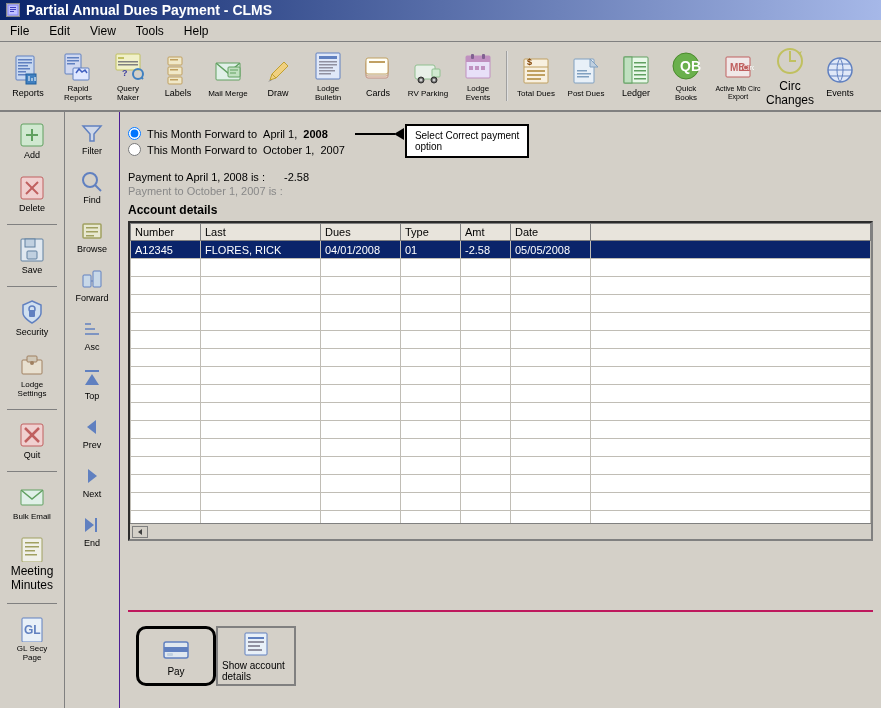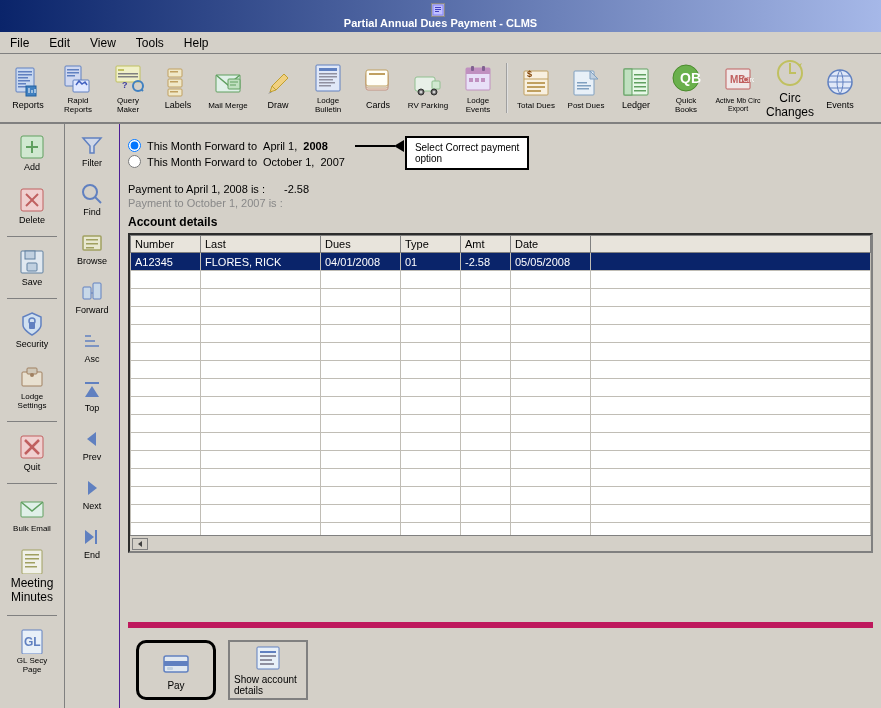--- a/index.html
+++ b/index.html
@@ -1,19 +1,19 @@
 <!DOCTYPE html>
 <html><head>
   <meta charset="utf-8">
   <style>
     * { box-sizing: border-box; margin: 0; padding: 0; }
     body { font-family: 'Segoe UI', Tahoma, Arial, sans-serif; font-size: 11px; background: #d4d0c8; width: 881px; height: 708px; overflow: hidden; }
     
     
-    .title-bar { background: linear-gradient(to right, #0a246a, #a6b8e8); color: white; padding: 3px 6px; display: flex; align-items: center; font-size: 11px; font-weight: bold; height: 32px; flex-direction: column; }
+    .title-bar { background: linear-gradient(to right, #0a246a, #a6b8e8); color: white; padding: 3px 6px; display: flex; align-items: center; font-size: 14px; font-weight: bold; height: 20px; }
     .title-bar-icon { width: 14px; height: 14px; background: #c0c0c0; margin-right: 6px; border: 1px solid #888; font-size: 8px; display: flex; align-items: center; justify-content: center; }
     
     
     .menu-bar { background: #d4d0c8; border-bottom: 1px solid #808080; padding: 2px 4px; display: flex; gap: 8px; height: 22px; align-items: center; }
     .menu-item { padding: 1px 6px; font-size: 12px; cursor: pointer; color: #000; }
     
     
     .toolbar { background: #d4d0c8; border-bottom: 2px solid #808080; padding: 2px 4px; display: flex; align-items: center; gap: 2px; height: 70px; }
     .toolbar-btn { display: flex; flex-direction: column; align-items: center; justify-content: center; width: 48px; height: 60px; padding: 2px; cursor: pointer; border: 1px solid transparent; font-size: 9px; text-align: center; color: #000; }
     .toolbar-btn .icon { width: 32px; height: 32px; display: flex; align-items: center; justify-content: center; margin-bottom: 2px; }
@@ -50,21 +50,21 @@
     
     .account-details { flex: 1; }
     .account-title { font-size: 12px; font-weight: bold; margin-bottom: 4px; color: #000; }
     .data-table { width: 100%; border-collapse: collapse; font-size: 11px; }
     .data-table th { background: #e8e4dc; border: 1px solid #808080; padding: 2px 4px; font-weight: normal; text-align: left; }
     .data-table td { border: 1px solid #c0bdb5; padding: 1px 4px; height: 18px; }
     .data-table tr.selected td { background: #0a246a; color: white; }
     .data-table tr:not(.selected) td { background: white; }
     
     
-    .bottom-bar { height: 90px; background: #d4d0c8; border-top: 6px solid #be185d; display: flex; align-items: center; padding: 4px 8px; gap: 12px; }
+    .bottom-bar { height: 90px; background: #d4d0c8; border-top: 2px solid #be185d; display: flex; align-items: center; padding: 4px 8px; gap: 0; }
     .bottom-btn { display: flex; flex-direction: column; align-items: center; justify-content: center; width: 80px; height: 60px; border: 2px solid #808080; background: #d4d0c8; cursor: pointer; font-size: 10px; padding: 4px; }
     .bottom-btn.circled { border: 3px solid #000; border-radius: 10px; }
     .bottom-btn .icon { width: 28px; height: 28px; display: flex; align-items: center; justify-content: center; margin-bottom: 2px; }
     
     
     .table-wrapper { display: flex; flex-direction: column; border: 2px inset #808080; background: white; flex: 1; }
     .table-scroll { overflow: auto; flex: 1; }
     .table-hscroll { height: 16px; background: #d4d0c8; border-top: 1px solid #808080; display: flex; align-items: center; padding: 0 2px; }
     
     

